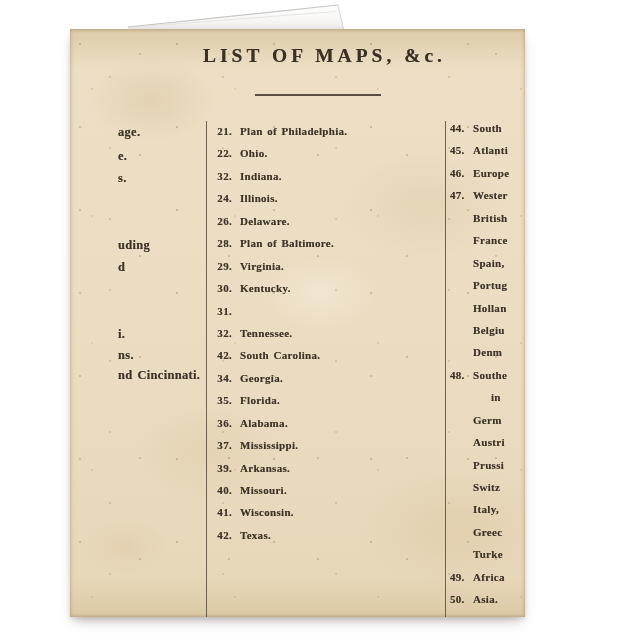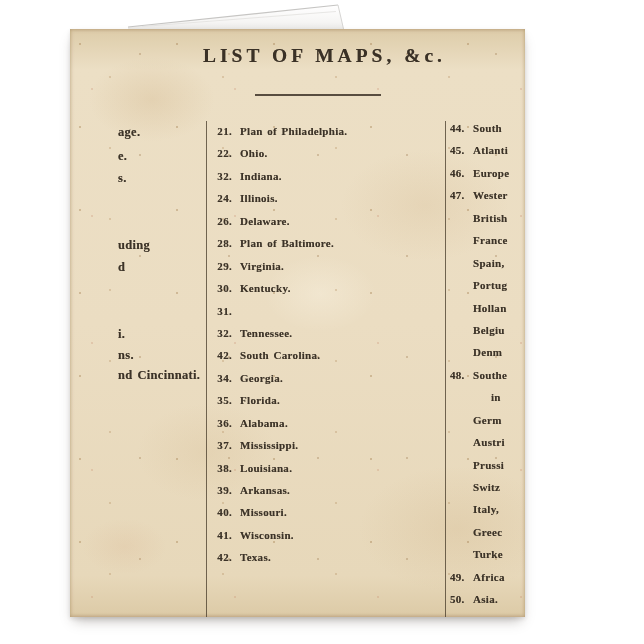--- a/index.html
+++ b/index.html
@@ -183,24 +183,20 @@
         <div class="row entry-text">
           <span class="num">36.</span>
           <span class="name">Alabama.</span>
         </div>
 
         <div class="row entry-text">
           <span class="num">37.</span>
           <span class="name">Mississippi.</span>
         </div>
 
-        <div class="row entry-text">
-          <span class="num">38.</span>
-          <span class="name">Louisiana.</span>
-        </div>
 
         <div class="row entry-text">
           <span class="num">39.</span>
           <span class="name">Arkansas.</span>
         </div>
 
         <div class="row entry-text">
           <span class="num">40.</span>
           <span class="name">Missouri.</span>
         </div>

